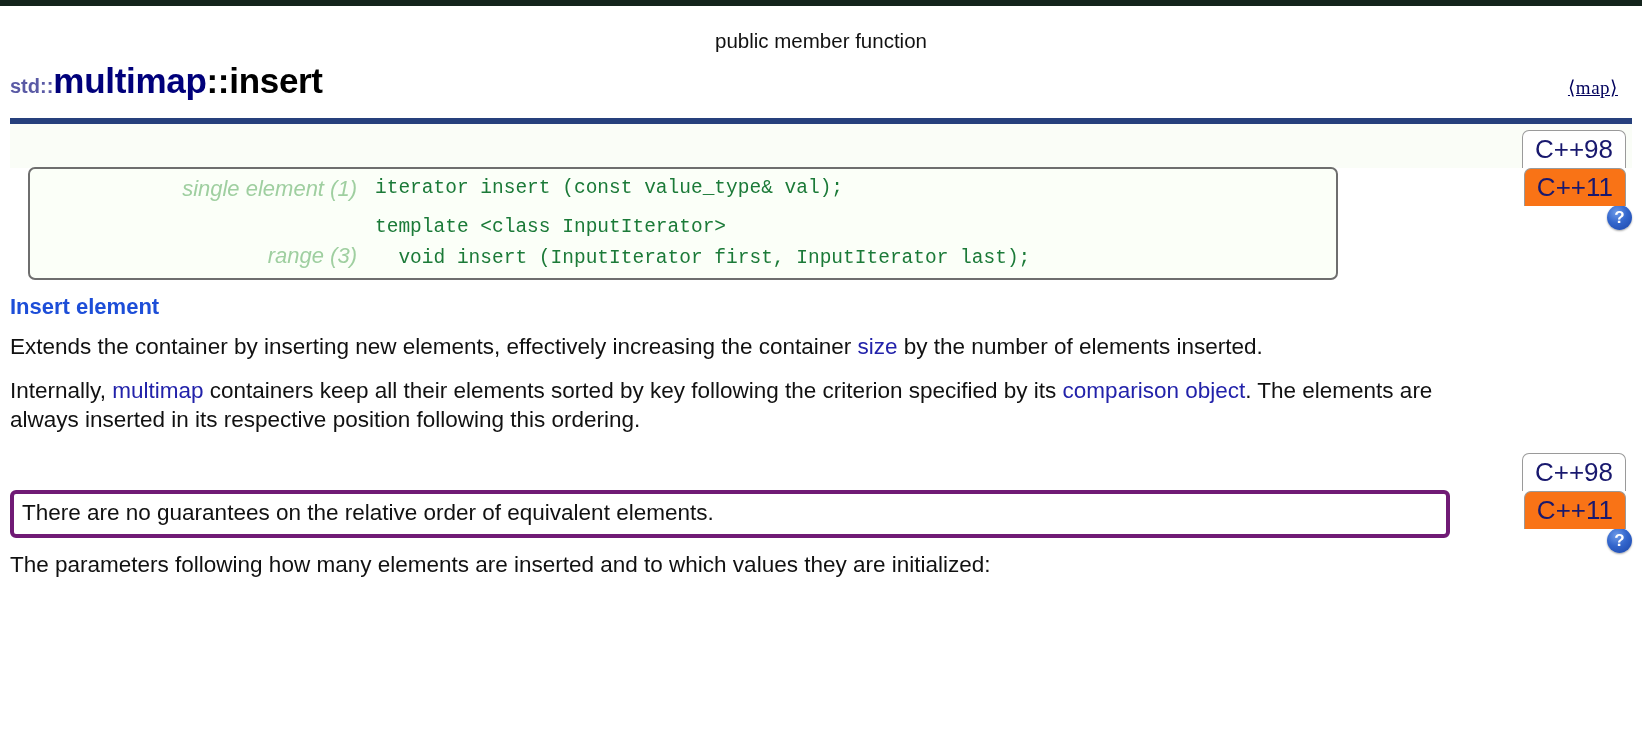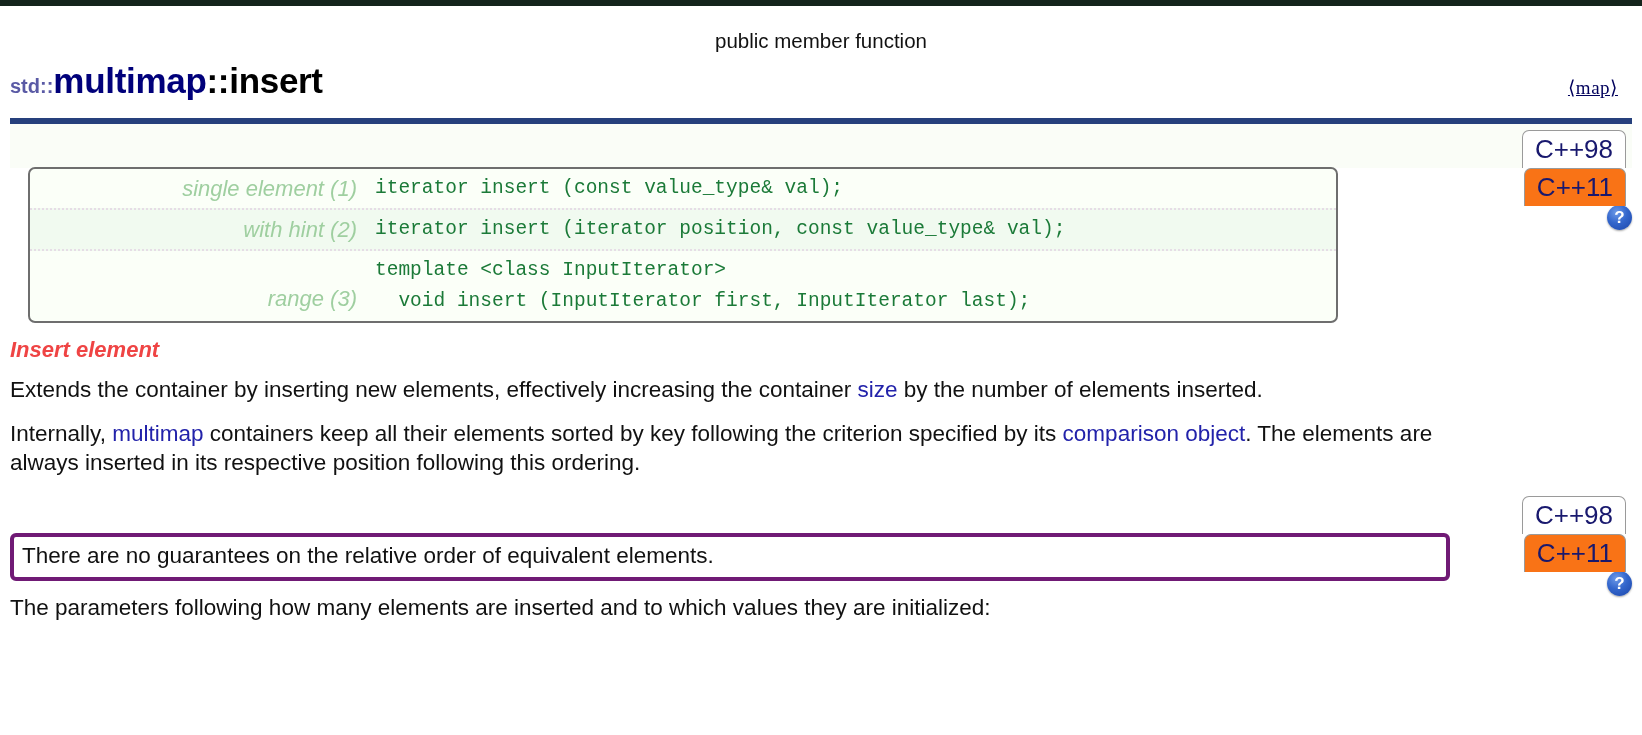--- a/index.html
+++ b/index.html
@@ -171,22 +171,21 @@
     color: #1b7a38;
     white-space: pre;
   }
 
   
   h2.section {
     font-size: 22px;
     line-height: 28px;
     font-weight: bold;
     margin: 12px 0 0 0;
-    color: #ef4444;
-    font-style: italic;
+    color: #1d4ed8;
   }
   p.body {
     font-size: 22.5px;
     line-height: 29.5px;
     margin: 11px 0 0 0;
     color: #111111;
     max-width: 1440px;
   }
   p.body.tight { margin-top: 14px; }
   a.link {
@@ -233,24 +232,20 @@
     <div class="tab active">C++98</div>
     <div class="tab">C++11</div>
     <div class="help-icon">?</div>
   </div>
 
   <div class="codebox">
     <div class="sigrow">
       <div class="siglabel">single element (1)</div>
       <div class="sigcode">iterator insert (const value_type&amp; val);</div>
     </div>
-    <div class="sigrow alt">
-      <div class="siglabel">with hint (2)</div>
-      <div class="sigcode">iterator insert (iterator position, const value_type&amp; val);</div>
-    </div>
     <div class="sigrow">
       <div class="siglabel lower">range (3)</div>
       <div class="sigcode">template &lt;class InputIterator&gt;
   void insert (InputIterator first, InputIterator last);</div>
     </div>
   </div>
 
   <h2 class="section">Insert element</h2>
 
   <p class="body"><span>Extends the container by inserting new elements, effectively increasing the container </span><a class="link" href="#">size</a><span> by the number of elements inserted.</span></p>

